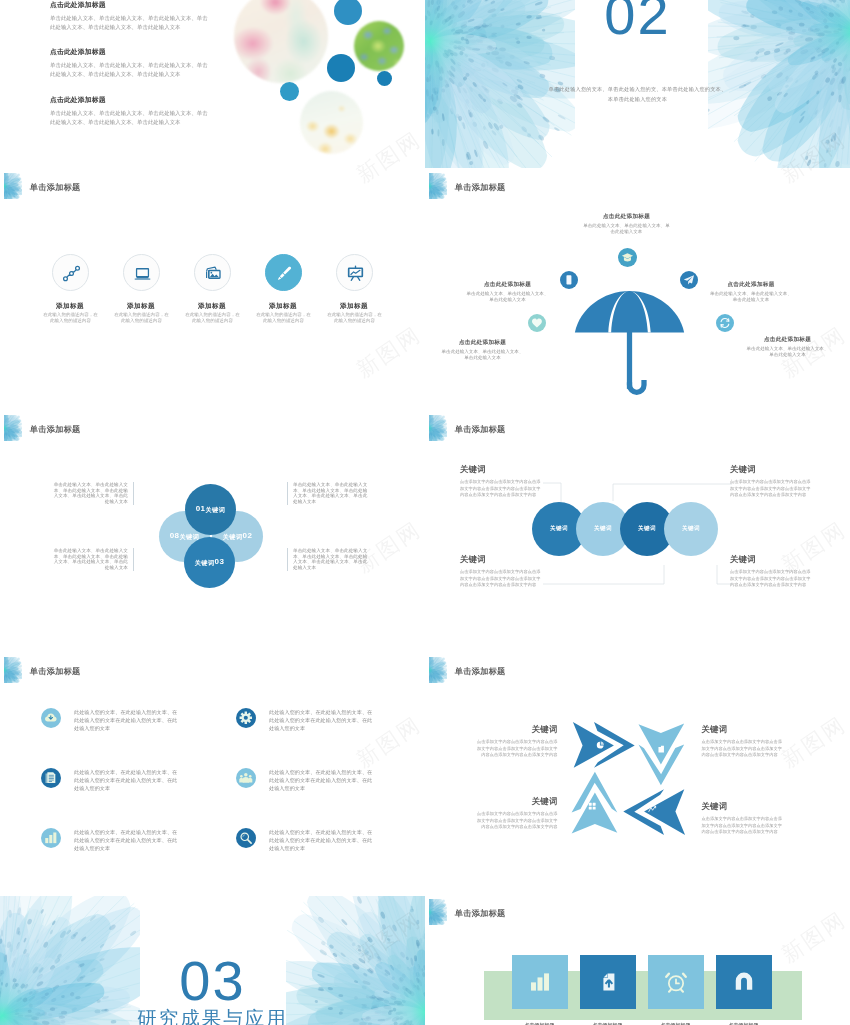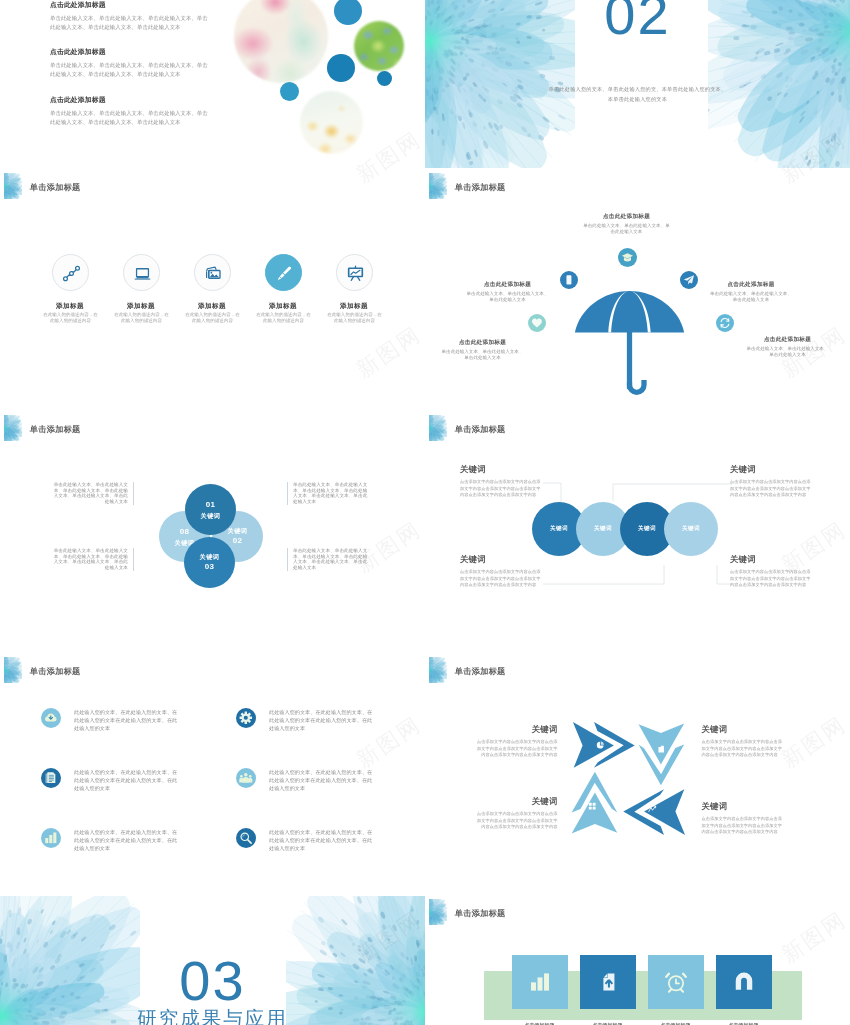--- a/index.html
+++ b/index.html
@@ -98,21 +98,21 @@
 #s4 .sa-r2{background:#63b8d8;color:#f3fbfd;}
 #s4 .ublk{position:absolute;}
 #s4 .uh{font-size:5.6px;font-weight:700;color:#555;letter-spacing:.3px;line-height:1.2;}
 #s4 .ud{margin-top:3.5px;font-size:4.5px;color:#949494;line-height:1.38;letter-spacing:.05px;}
 #s4 .ub-top{left:158px;top:43px;width:87px;text-align:center;}
 #s4 .ub-l1{left:40px;top:111px;width:85px;text-align:center;}
 #s4 .ub-r1{left:283.5px;top:111px;width:85px;text-align:center;}
 #s4 .ub-l2{left:15px;top:169px;width:85px;text-align:center;}
 #s4 .ub-r2{left:320px;top:165.5px;width:85px;text-align:center;}
 
-#s5 .vc{position:absolute;width:51px;height:51px;border-radius:50%;display:flex;flex-direction:column;align-items:center;justify-content:center;color:#fff;}
+#s5 .vc{position:absolute;width:51px;height:51px;border-radius:50%;display:flex;flex-direction:row;align-items:center;justify-content:center;color:#fff;}
 #s5 .vn{font-size:8px;font-weight:700;letter-spacing:.4px;line-height:1.55;}
 #s5 .vl{font-size:6.2px;font-weight:700;letter-spacing:.4px;line-height:1.55;}
 #s5 .v1{left:185px;top:72px;background:#2878a8;}
 #s5 .v2{left:212px;top:99px;background:#a4cfe4;}
 #s5 .v3{left:184px;top:125px;background:#2c80b4;}
 #s5 .v4{left:159px;top:99px;background:#a8d2e6;}
 #s5 .vt{position:absolute;width:81px;}
 #s5 .vt .bd{font-size:4.6px;line-height:1.23;color:#8d8d8d;letter-spacing:.05px;}
 #s5 .t1{left:53px;top:70px;text-align:right;border-right:0.8px solid #ccd6dd;padding-right:5px;}
 #s5 .t2{left:287px;top:70px;text-align:left;border-left:0.8px solid #ccd6dd;padding-left:5px;}

